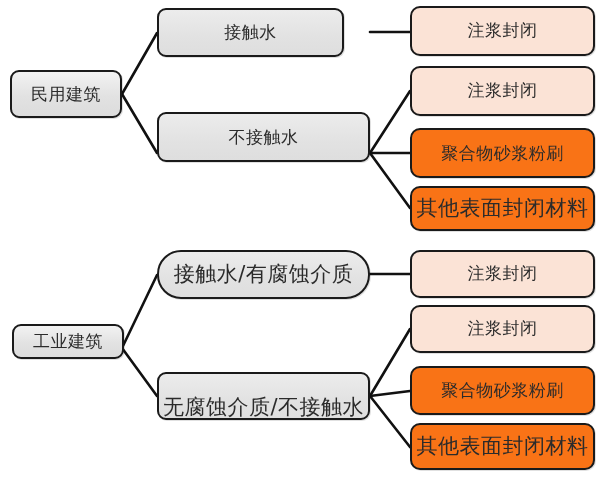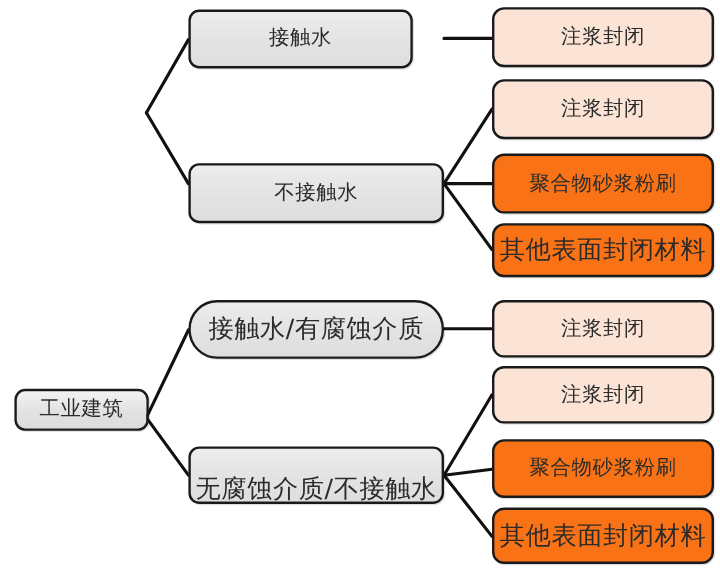--- a/index.html
+++ b/index.html
@@ -40,20 +40,21 @@
   .node.root {
     background: linear-gradient(to bottom, #f2f2f2 0%, #e2e2e2 55%, #dcdcdc 100%);
     font-size: 17px;
   }
   .node.level2 {
     background: linear-gradient(to bottom, #ececec 0%, #e2e2e2 60%, #dedede 100%);
   }
   .node.pink {
     background: #fbe3d6;
     border-radius: 10px;
+    font-family: Liberation Mono, monospace;
   }
   .node.yellow {
     background: #f97316;
     border-radius: 10px;
   }
   .node.narrow { font-size: 21px; }
 </style>
 </head>
 <body>
 
@@ -75,26 +76,29 @@
       <line x1="122" y1="348" x2="157" y2="396"></line>
 
       <line x1="370" y1="274" x2="410" y2="274"></line>
 
       <line x1="370" y1="396" x2="410" y2="329"></line>
       <line x1="370" y1="396" x2="410" y2="391"></line>
       <line x1="370" y1="396" x2="410" y2="447"></line>
     </g>
   </svg>
 
+  <div class="node root" style="left:10px; top:70px; width:112px; height:48px;">
+    <span>民用建筑</span>
+  </div>
 
   <div class="node level2" style="left:157px; top:8px; width:187px; height:49px;">
     <span>接触水</span>
   </div>
 
-  <div class="node level2" style="left:157px; top:136px; width:213px; height:50px;text-align:center;">
+  <div class="node level2" style="left:157px; top:112px; width:213px; height:50px;text-align:center;">
     <span>不接触水</span>
   </div>
 
   <div class="node pink" style="left:410px; top:6px; width:185px; height:50px;">
     <span>注浆封闭</span>
   </div>
 
   <div class="node pink" style="left:410px; top:66px; width:185px; height:50px;">
     <span>注浆封闭</span>
   </div>

